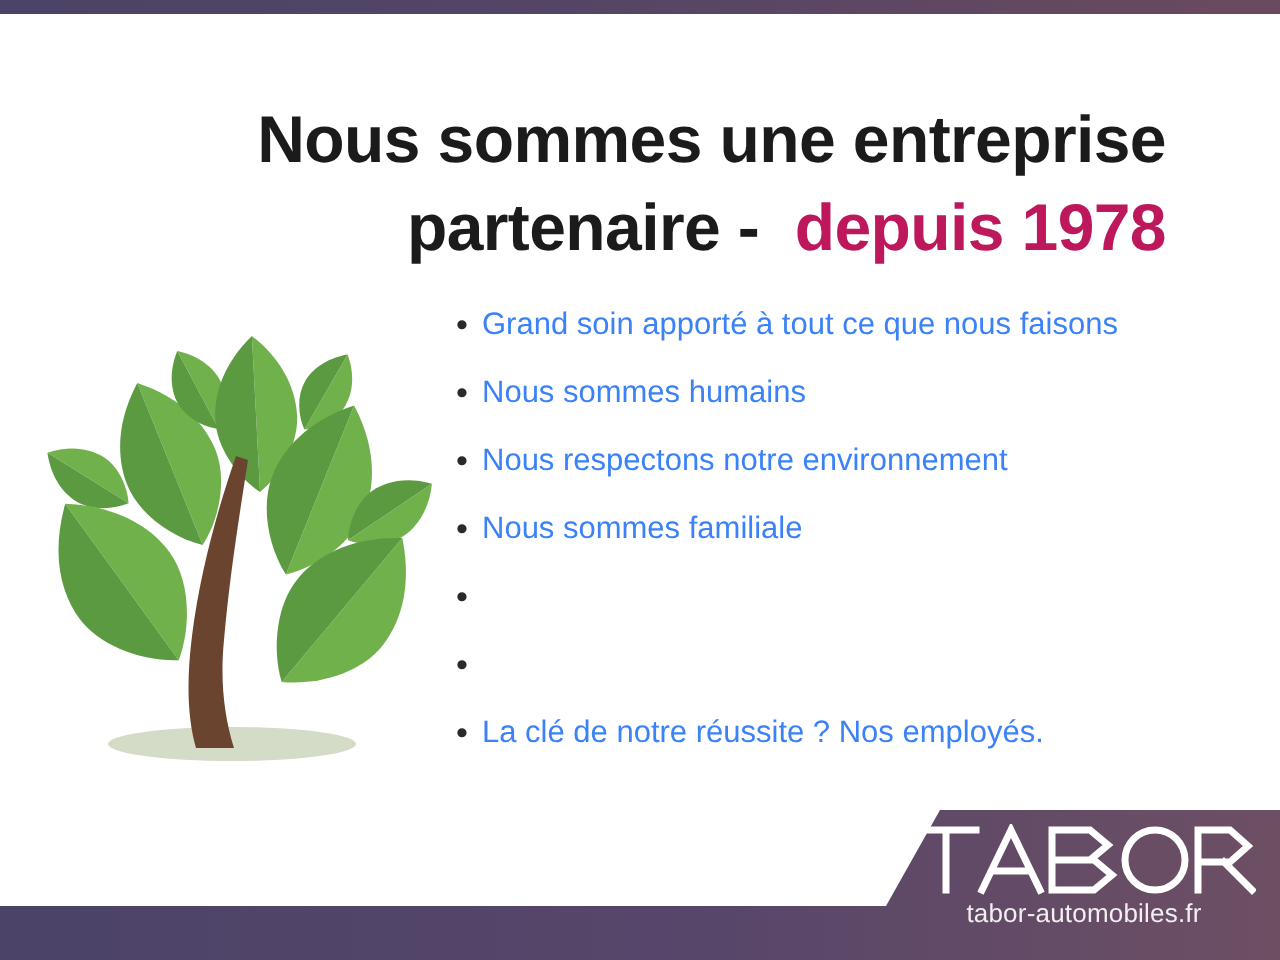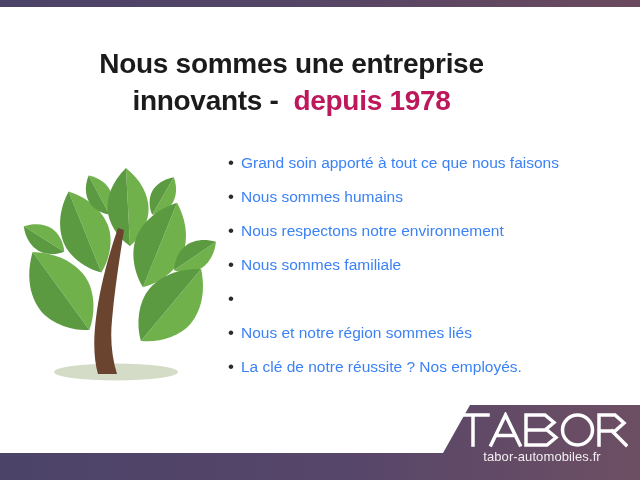--- a/index.html
+++ b/index.html
@@ -31,22 +31,22 @@
     height: 7px;
     background: linear-gradient(to right, #4b4368 0%, #544566 45%, #6b4a5e 100%);
   }
 
   
   .headline {
     position: absolute;
     top: 26px;
     left: 0;
     width: 583px;
-    text-align: center;
-    font-size: 28px;
+    text-align: right;
+    font-size: 33px;
     font-weight: bold;
     line-height: 1.34;
     color: #1b1b1b;
     letter-spacing: -0.3px;
   }
   .headline .line {
     display: block;
     white-space: pre;
   }
   .headline .accent {
@@ -126,21 +126,21 @@
 </style>
 </head>
 <body>
 
 <div id="slide">
 
   <div class="top-strip"></div>
 
   <h1 class="headline">
     <span class="line">Nous sommes une entreprise</span>
-    <span class="line"><span>innovants -  </span><span class="accent">depuis 1978</span></span>
+    <span class="line"><span>partenaire -  </span><span class="accent">depuis 1978</span></span>
   </h1>
 
   <div class="tree">
     <svg viewBox="0 0 215 240" width="215" height="240" xmlns="http://www.w3.org/2000/svg" aria-hidden="true">
       <defs>
 
         <g id="leafShape">
           <path d="M0,-46 C19,-30 25,-12 25,2 C25,18 14,36 0,46 Z" fill="#71b14c"></path>
           <path d="M0,-46 C-19,-30 -25,-12 -25,2 C-25,18 -14,36 0,46 Z" fill="#5c9a42"></path>
         </g>
@@ -212,21 +212,20 @@
     </li>
     <li class="bullet-row">
       <span class="bullet-dot">•</span>
       <span class="bullet-text">Nous sommes familiale</span>
     </li>
     <li class="bullet-row">
       <span class="bullet-dot">•</span>
     </li>
     <li class="bullet-row">
       <span class="bullet-dot">•</span>
-      <span class="bullet-text">Nous et notre région sommes liés</span>
     </li>
     <li class="bullet-row">
       <span class="bullet-dot">•</span>
       <span class="bullet-text">La clé de notre réussite ? Nos employés.</span>
     </li>
   </ul>
 
   <div class="footer">
     <svg class="footer-shape" viewBox="0 0 640 80" width="640" height="80" preserveAspectRatio="none" xmlns="http://www.w3.org/2000/svg" aria-hidden="true">
       <defs>

